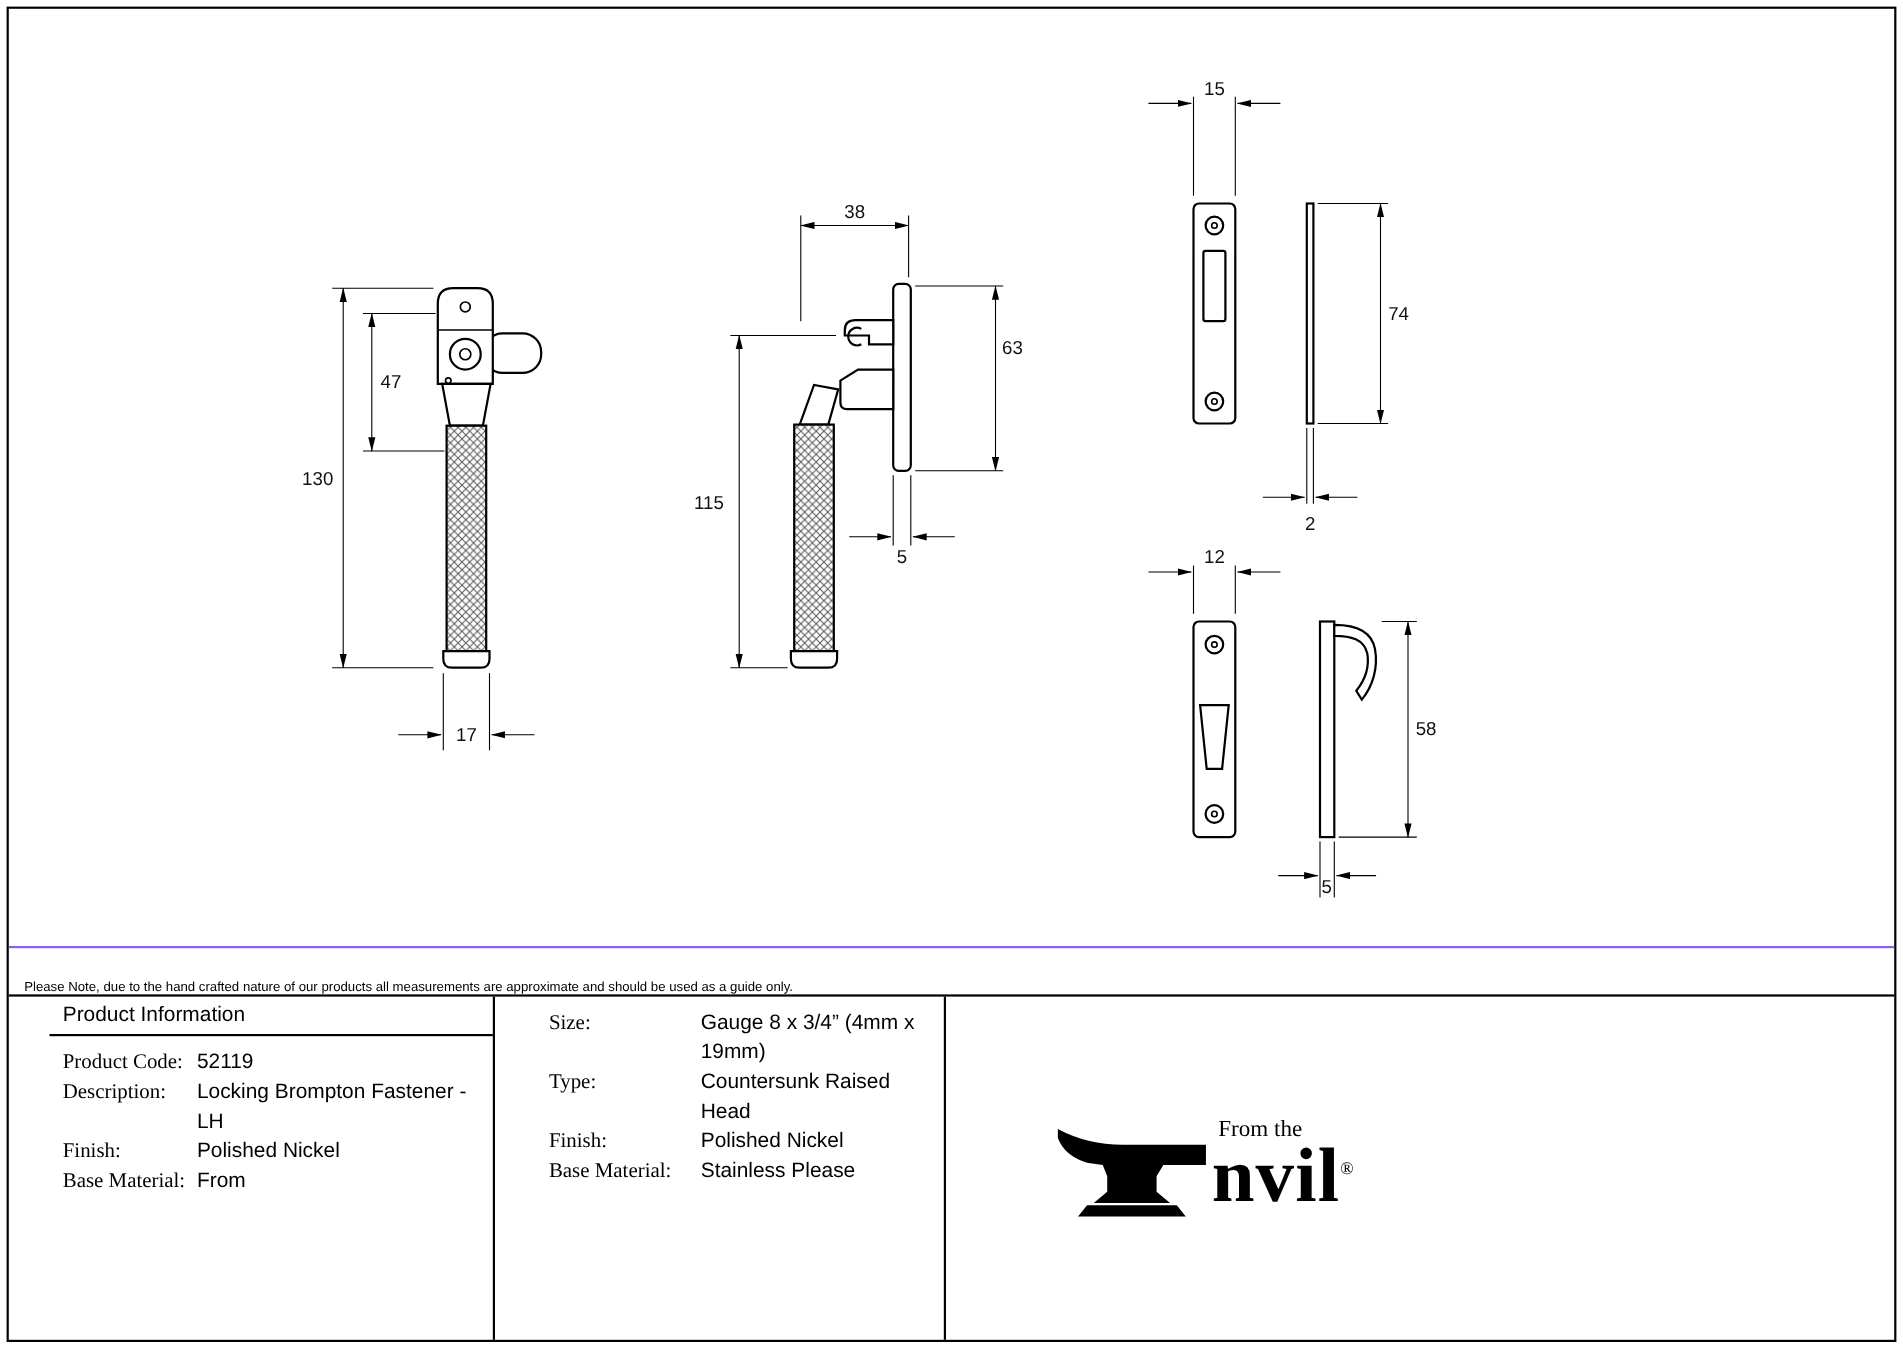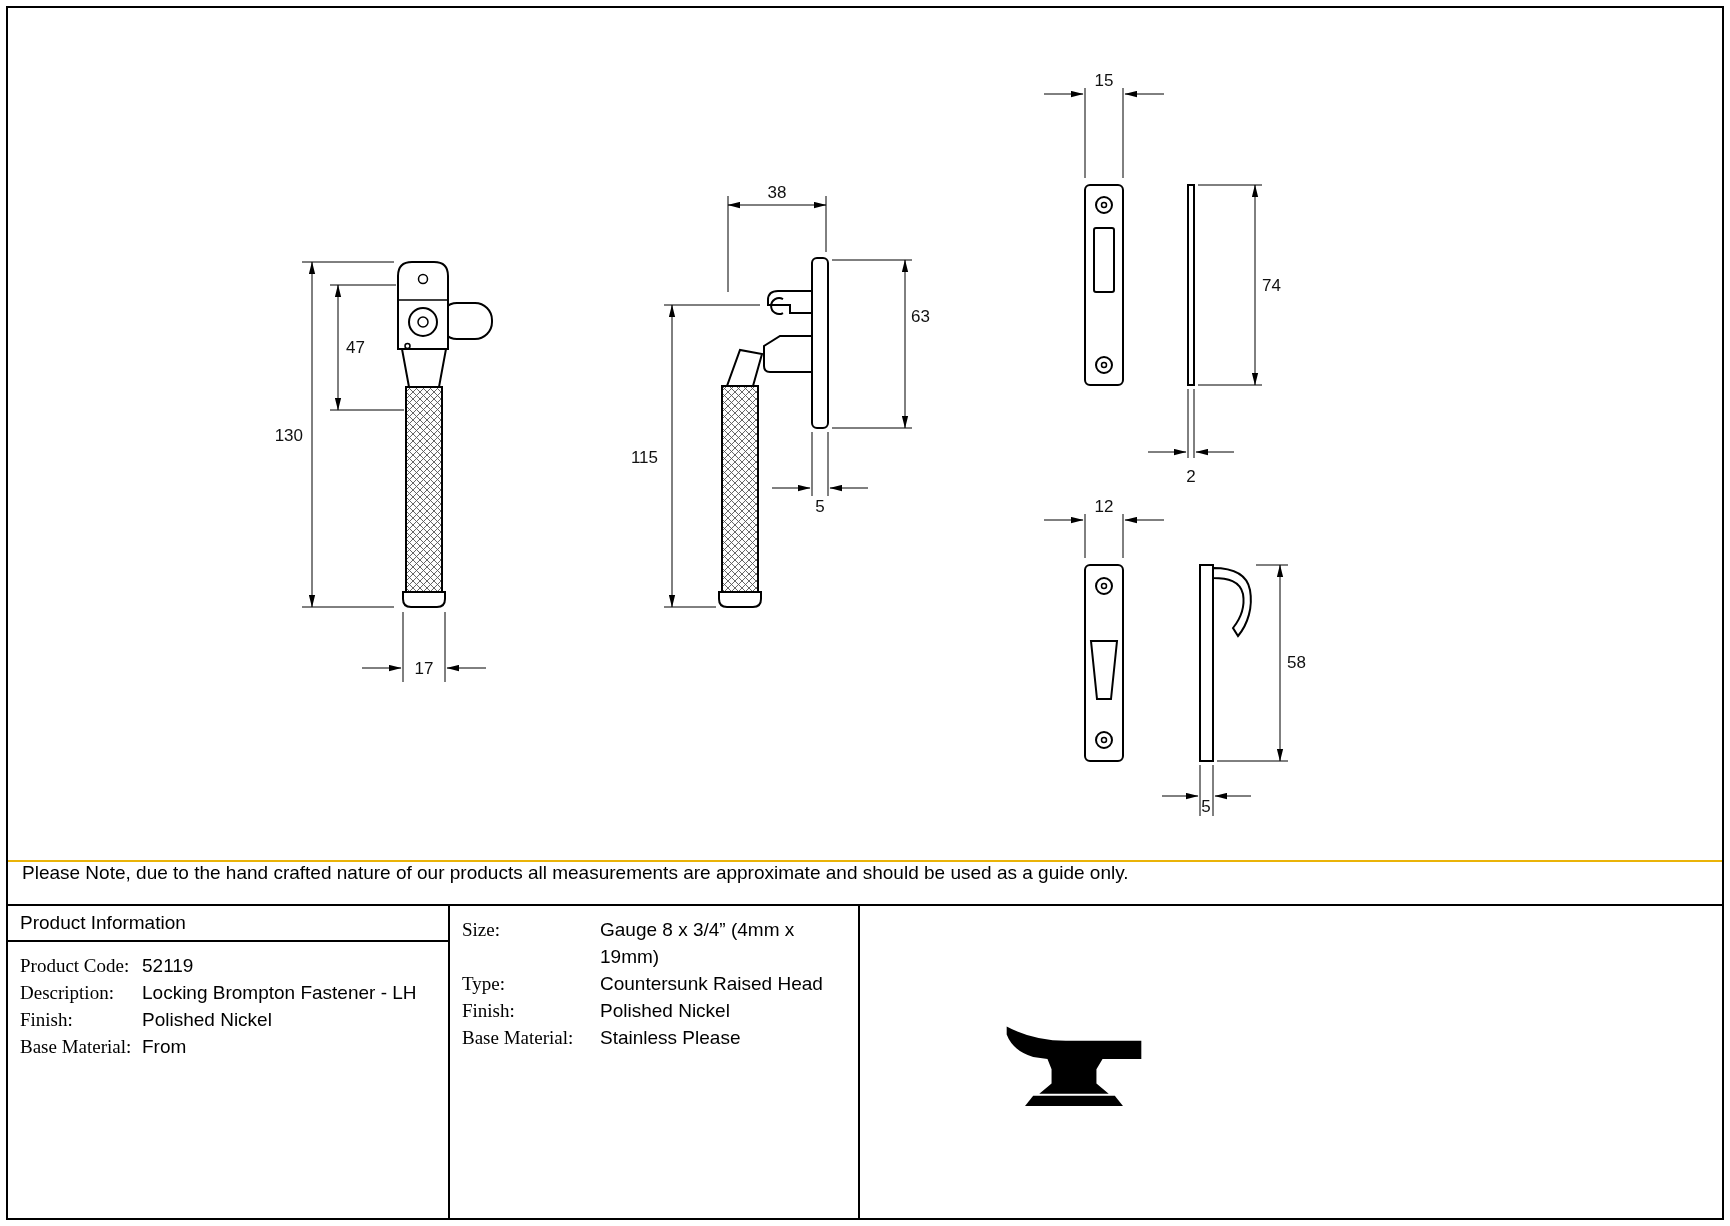--- a/index.html
+++ b/index.html
@@ -3,24 +3,24 @@
 <meta charset="utf-8">
 <style>
   * { margin:0; padding:0; box-sizing:border-box; }
   html,body { width:1730px; height:1226px; background:#fff; overflow:hidden; }
   body { font-family:"Liberation Sans", sans-serif; color:#000; }
   .page { position:absolute; left:6px; top:6px; width:1718px; height:1214px;
           border:2px solid #000; display:flex; flex-direction:column; background:#fff; }
   .drawings { flex:0 0 852px; position:relative; }
   .drawings svg { display:block; width:100%; height:100%; }
   .dim-text text { font:17px "Liberation Sans", sans-serif; fill:#111; stroke:none; }
-  .note-row { flex:0 0 46px; border-top:2px solid #eab308; border-bottom:2px solid #000;
-              display:flex; align-items:flex-start; padding:0 14px; font-size:19px; }
+  .note-row { flex:0 0 46px; border-top:2px solid #8b5cf6; border-bottom:2px solid #000;
+              display:flex; align-items:flex-end; padding:0 14px; font-size:12px; }
   .grid { flex:1; display:grid; grid-template-columns:440px 410px 430px 1fr; }
-  .col { border-left:2px solid #000; display:flex; flex-direction:column; min-width:0; }
+  .col { border-left:2px solid #000; display:flex; flex-direction:column; min-width:0;padding-left:37px; }
   .col:first-child { border-left:none; }
   .col-header { flex:0 0 36px; border-bottom:2px solid #000; display:flex; align-items:center;
                 padding:0 12px; font-size:19px; }
   .col-body { padding:10px 12px 0 12px; font-size:19px; line-height:27px; }
   .col.pack .col-body { padding-left:20px; }
   .kv-row { display:flex; }
   .kv-label { flex:0 0 122px;font-family:Liberation Serif, serif; }
   .col.fixing .kv-label { flex:0 0 138px; }
   .col-logo { align-items:center; justify-content:center; display:flex; flex-direction:row; }
   .logo { display:flex; align-items:center; justify-content:center; gap:4px; padding-bottom:10px; }
@@ -204,17 +204,21 @@
         </div>
       </div>
     </section>
 
     <section class="col col-logo">
       <div class="logo">
         <svg class="anvil-icon" viewBox="0 0 140 100">
           <path fill="#000" d="M4,20 Q30,34 62,34 L136,34 L136,52 L98,52 L92,62 L92,76 L104,86 L36,86 L48,76 L48,62 L44,52 L30,50 Q10,44 4,28 Z"></path>
           <path fill="#000" d="M30,88 L110,88 L118,98 L22,98 Z"></path>
         </svg>
+        <div class="logo-right">
+          <span class="logo-from">From the</span>
+          <span class="logo-nvil"><span>nvil</span><span class="reg">®</span></span>
+        </div>
       </div>
     </section>
 
   </div>
 </div>
 
 </body></html>

